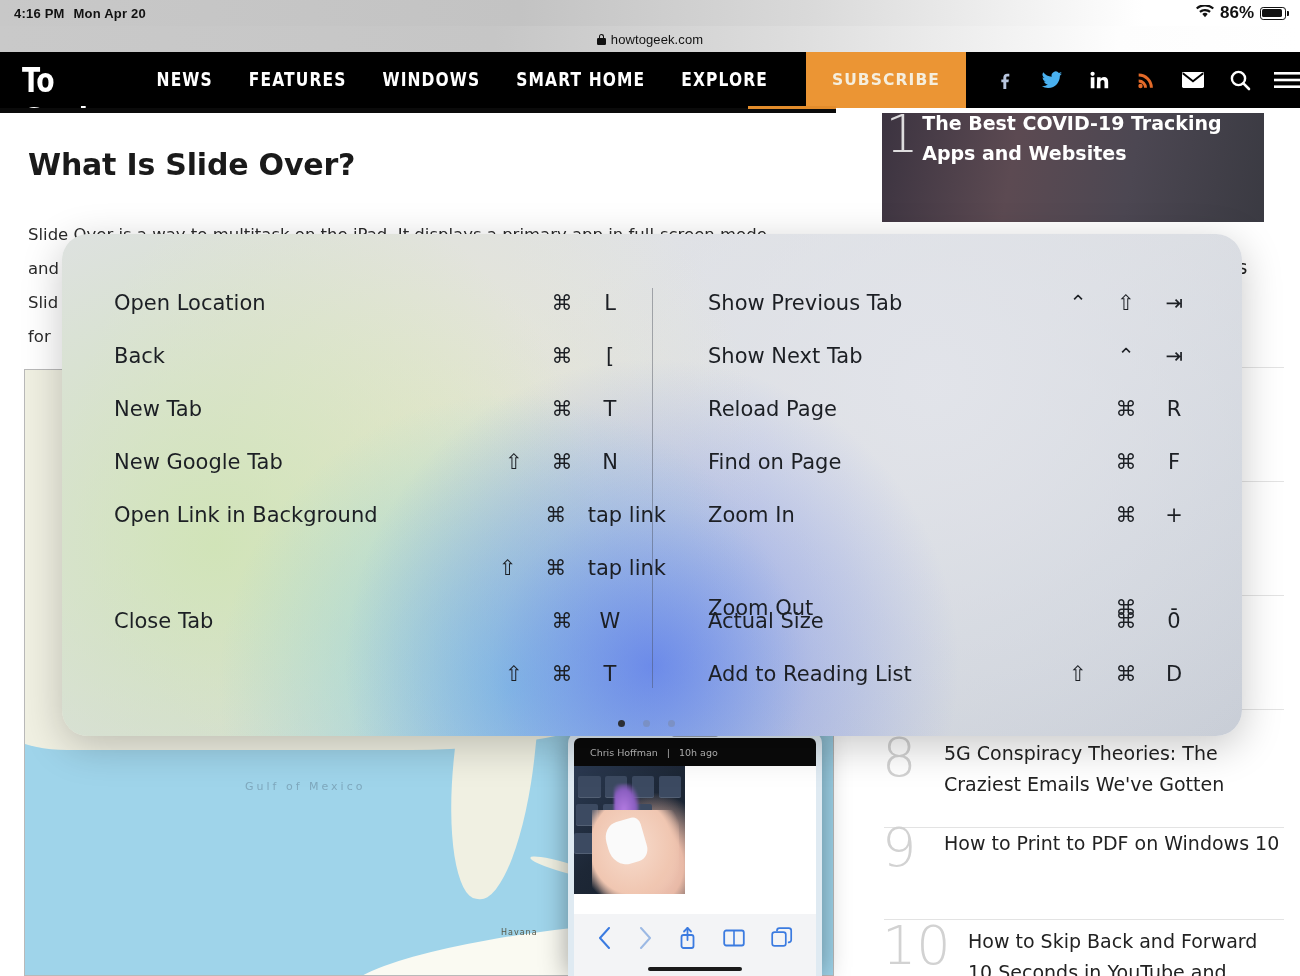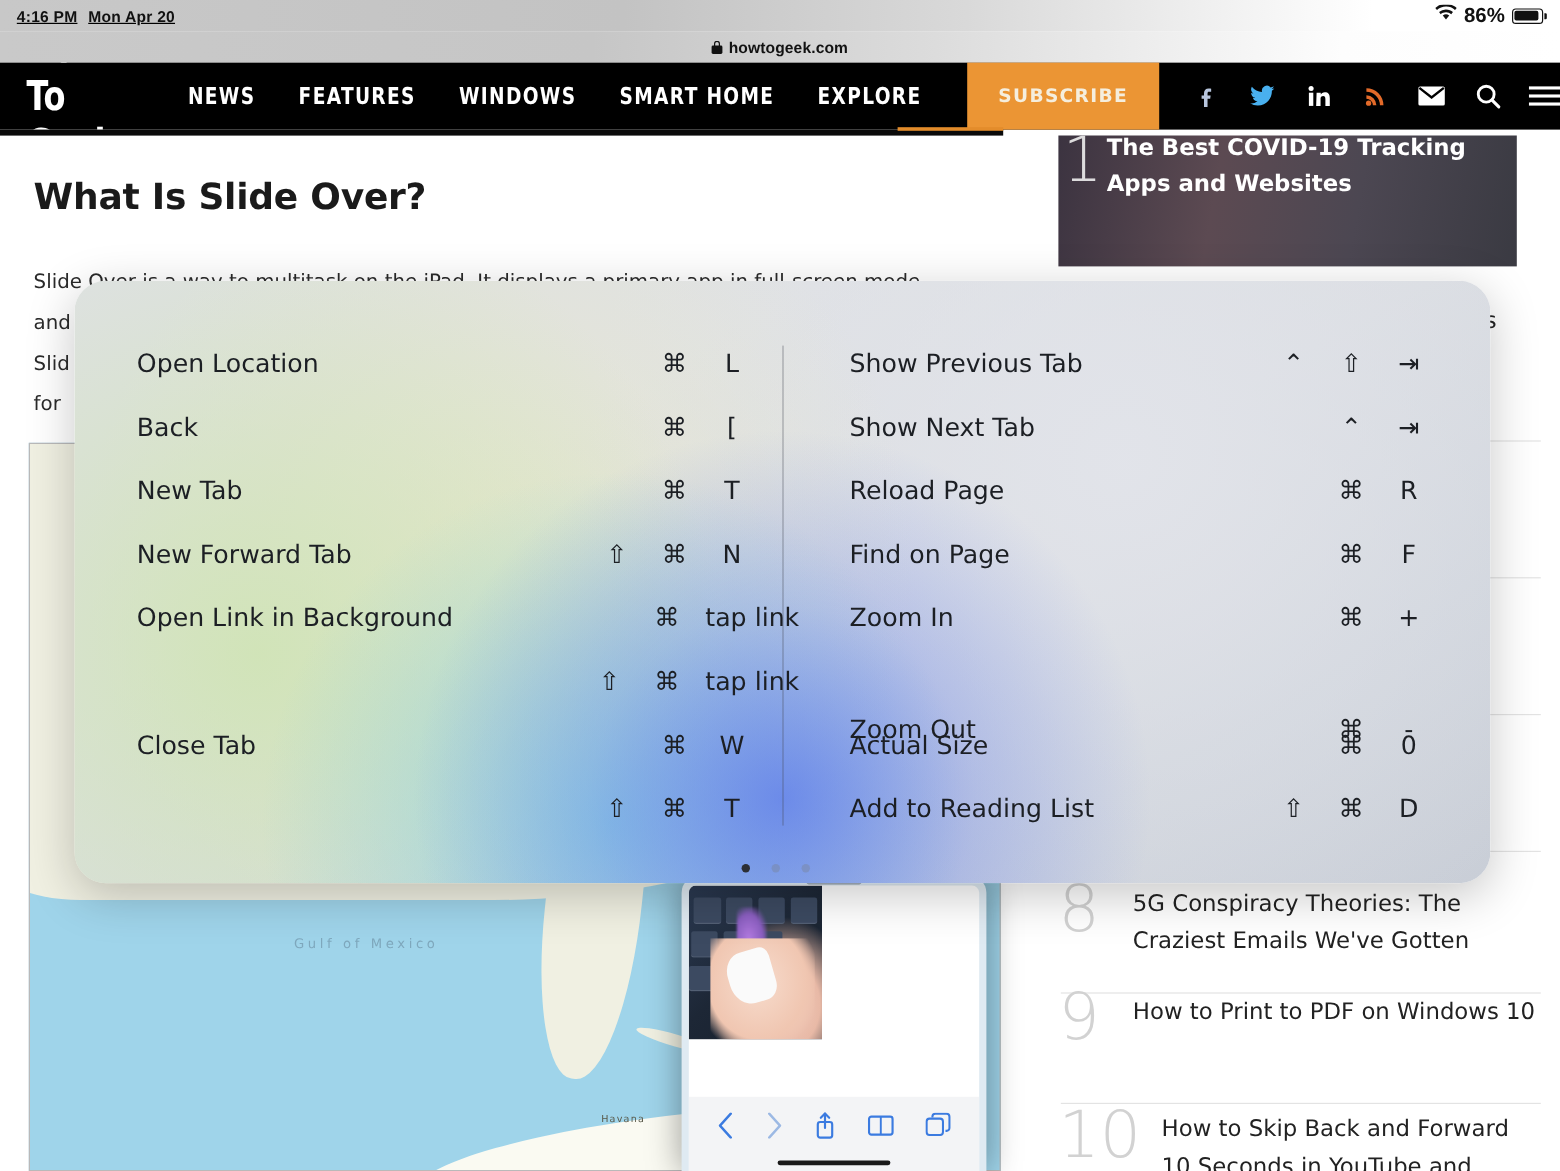--- a/index.html
+++ b/index.html
@@ -17,21 +17,21 @@
   }
 
   
   #statusbar {
     position: absolute; top: 0; left: 0; width: 1300px; height: 26px;
     background: linear-gradient(to right, #c8c8c8 0%, #c3c3c3 40%, #d9d9d9 62%, #ffffff 88%, #ffffff 100%);
     display: flex; align-items: center;
     padding: 0 14px;
     z-index: 5;
   }
-  #statusbar .sb-left { display: flex; align-items: flex-start; gap: 9px; text-decoration: underline; }
+  #statusbar .sb-left { display: flex; align-items: flex-start; gap: 9px; }
   .sb-time { font-size: 13px; font-weight: bold; color: #111; letter-spacing: .2px; }
   .sb-date { font-size: 13px; font-weight: bold; color: #111; letter-spacing: .2px; }
   #statusbar .sb-right { margin-left: auto; display: flex; align-items: center; gap: 6px; }
   .sb-batt-pct { font-size: 17px; font-weight: bold; color: #111; }
   .batt-shell {
     width: 26px; height: 13px; border: 1.6px solid #111; border-radius: 3.2px;
     position: relative; display: inline-block;
   }
   .batt-shell::after {
     content: ""; position: absolute; right: -4px; top: 3.5px;
@@ -40,21 +40,21 @@
   .batt-fill { position: absolute; left: 1.2px; top: 1.2px; bottom: 1.2px; width: 82%; background: #111; border-radius: 1.6px; }
 
   
   #urlbar {
     position: absolute; top: 26px; left: 0; width: 1300px; height: 26px;
     background: linear-gradient(to right, #c9c9c9 0%, #c6c6c6 38%, #dcdcdc 60%, #fdfdfd 86%, #ffffff 100%);
     display: flex; align-items: center; justify-content: center;
     z-index: 5;
   }
   .url-wrap { display: flex; align-items: center; gap: 5px; }
-  .url-text { font-size: 13px; color: #121212; font-weight: 700; letter-spacing: .1px; }
+  .url-text { font-size: 13px; color: #121212; font-weight: 400; letter-spacing: .1px; }
   .lock-ico { width: 9px; height: 11px; position: relative; display: inline-block; }
   .lock-ico .body { position: absolute; bottom: 0; left: 0; width: 9px; height: 7px; background: #111; border-radius: 1.2px; }
   .lock-ico .shackle { position: absolute; top: 0; left: 2px; width: 5px; height: 6px; border: 1.5px solid #111; border-bottom: none; border-radius: 3px 3px 0 0; }
 
   
   #siteheader {
     position: absolute; top: 52px; left: 0; width: 1300px; height: 56px;
     background: #000; display: flex; align-items: center;
     z-index: 4;
   }
@@ -460,20 +460,25 @@
     <div class="pop-item" style="top:810px;">
       <div class="num" style="width:86px;">10</div>
       <div class="txt" style="width:300px;">How to Skip Back and Forward 10 Seconds in YouTube and Other</div>
     </div>
 
   </div>
 
   <div id="slideover">
     <div id="so-grabber"></div>
     <div id="so-inner">
+      <div id="so-byline">
+        <span>Chris Hoffman</span>
+        <span>|</span>
+        <span>10h ago</span>
+      </div>
       <div id="so-hero">
         <div id="so-photo">
           <span class="keycap" style="left:4%;  top:8%;  width:20%; height:17%;"></span>
           <span class="keycap" style="left:28%; top:8%;  width:20%; height:17%;"></span>
           <span class="keycap" style="left:52%; top:8%;  width:20%; height:17%;"></span>
           <span class="keycap" style="left:76%; top:8%;  width:20%; height:17%;"></span>
           <span class="keycap" style="left:2%;  top:30%; width:20%; height:17%;"></span>
           <span class="keycap" style="left:26%; top:30%; width:20%; height:17%;"></span>
           <span class="keycap" style="left:50%; top:30%; width:20%; height:17%;"></span>
           <span class="keycap" style="left:0%;  top:52%; width:20%; height:17%;"></span>
@@ -545,21 +550,21 @@
     </div>
     <div class="hud-row" style="left:52px; top:160px; width:520px;">
       <span class="hud-label">New Tab</span>
       <span class="hud-keys" style="right:0; top:0; height:30px;">
         <span class="k w"></span>
         <span class="k w">⌘</span>
         <span class="k w">T</span>
       </span>
     </div>
     <div class="hud-row" style="left:52px; top:213px; width:520px;">
-      <span class="hud-label">New Forward Tab</span>
+      <span class="hud-label">New Google Tab</span>
       <span class="hud-keys" style="right:0; top:0; height:30px;">
         <span class="k w">⇧</span>
         <span class="k w">⌘</span>
         <span class="k w">N</span>
       </span>
     </div>
     <div class="hud-row" style="left:52px; top:266px; width:520px;">
       <span class="hud-label">Open Link in Background</span>
       <span class="hud-keys" style="right:-32px; top:0; height:30px;">
         <span class="k w"></span>

